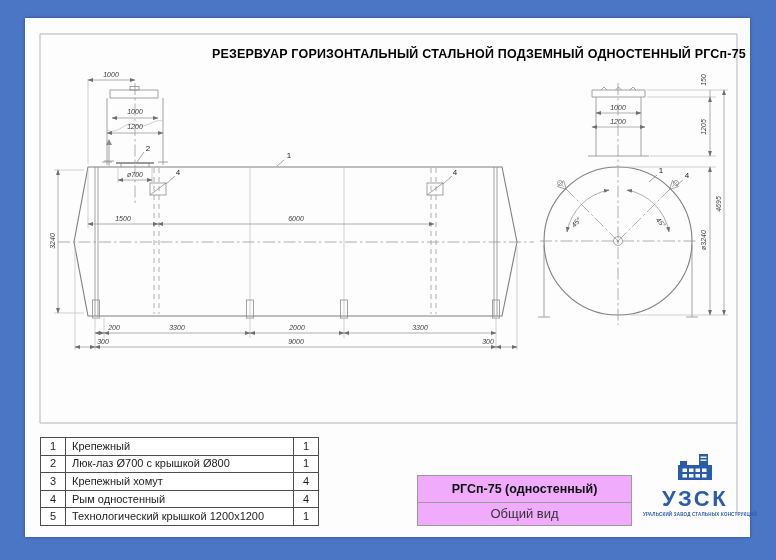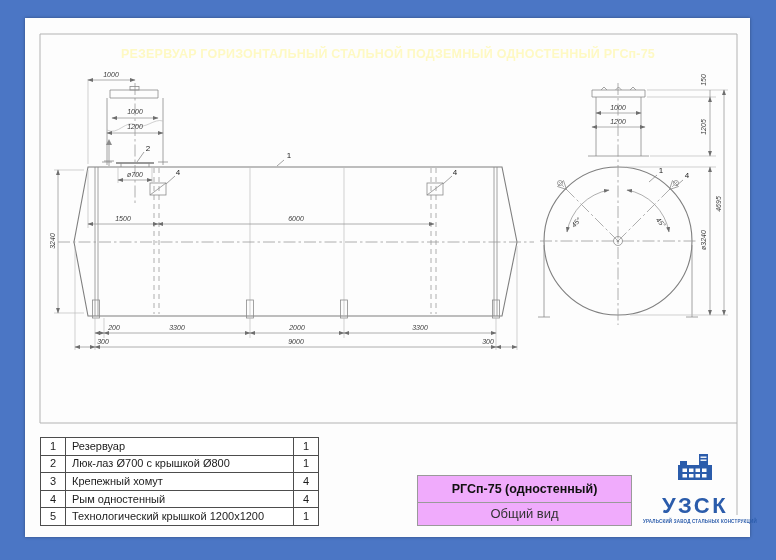--- a/index.html
+++ b/index.html
@@ -1,36 +1,36 @@
 <!DOCTYPE html>
 <html><head>
 <meta charset="utf-8">
 <style>
   html,body{margin:0;padding:0;background:#4b76c5;}
   .canvas{position:relative;width:776px;height:560px;background:#4b76c5;
           font-family:"Liberation Sans",sans-serif;overflow:hidden;}
   .page{position:absolute;left:25px;top:18px;width:725px;height:519px;
         background:#fdfdfd;box-shadow:0 0 3px rgba(0,0,0,.35);}
   .dwg{position:absolute;left:0;top:0;}
-  .main-title{position:absolute;left:30px;top:47px;width:716px;text-align:center;
-        font-size:12.5px;font-weight:bold;color:#fef9c3;letter-spacing:.2px;}
+  .main-title{position:absolute;left:30px;top:47px;width:716px;text-align:right;
+        font-size:12.5px;font-weight:bold;color:#000000;letter-spacing:.2px;}
   
   .parts{position:absolute;left:40px;top:437px;border-collapse:collapse;
          table-layout:fixed;width:278px;font-size:11px;color:#1c1c1c;}
   .parts td{border:1px solid #4d4d4d;height:16.6px;padding:0 2px;line-height:1;background:#fff;}
   .parts td.c{text-align:center;}
   .parts td.n{padding-left:6px;}
   
   .tblock{position:absolute;left:417px;top:475px;width:213px;border:1px solid #9a9a9a;background:#f0abfc;}
   .tblock .m{height:26px;line-height:26px;text-align:center;font-weight:bold;
              font-size:12.5px;color:#111;border-bottom:1px solid #9a9a9a;}
   .tblock .v{height:22px;line-height:22px;text-align:center;font-size:13px;color:#333;}
   
   .logo{position:absolute;left:643px;top:452px;width:104px;text-align:center;color:#2b5cab;}
-  .logo .abbr{font-size:22px;font-weight:bold;letter-spacing:2.5px;line-height:1;margin-top:9px;}
+  .logo .abbr{font-size:22px;font-weight:bold;letter-spacing:2.5px;line-height:1;margin-top:2px;}
   .logo .tag{font-size:4.5px;font-weight:bold;letter-spacing:.2px;white-space:nowrap;margin-top:2px;}
   
   .frame{stroke:#b3b3b3;fill:none;stroke-width:1;}
   .ol{stroke:#7f7f7f;fill:none;stroke-width:1.1;}
   .ln{stroke:#8c8c8c;fill:none;stroke-width:.8;}
   .lt{stroke:#bbbbbb;fill:none;stroke-width:.7;}
   .dsh{stroke:#9a9a9a;fill:none;stroke-width:.8;stroke-dasharray:5 4;}
   .cline{stroke:#9a9a9a;fill:none;stroke-width:.8;stroke-dasharray:12 3 2.5 3;}
   .dimln{stroke:#9a9a9a;fill:none;stroke-width:.8;}
   text.dim{font:italic 7px "Liberation Sans",sans-serif;fill:#3c3c3c;text-anchor:middle;}
@@ -202,21 +202,21 @@
 
   <table class="parts">
     <colgroup>
         <col style="width:25px">
         <col style="width:228px">
         <col style="width:25px">
       </colgroup>
     <tbody>
       <tr>
         <td class="c">1</td>
-        <td class="n">Резервуар</td>
+        <td class="n">Крепежный</td>
         <td class="c">1</td>
       </tr>
       <tr>
         <td class="c">2</td>
         <td class="n">Люк-лаз Ø700 с крышкой Ø800</td>
         <td class="c">1</td>
       </tr>
       <tr>
         <td class="c">3</td>
         <td class="n">Крепежный хомут</td>

